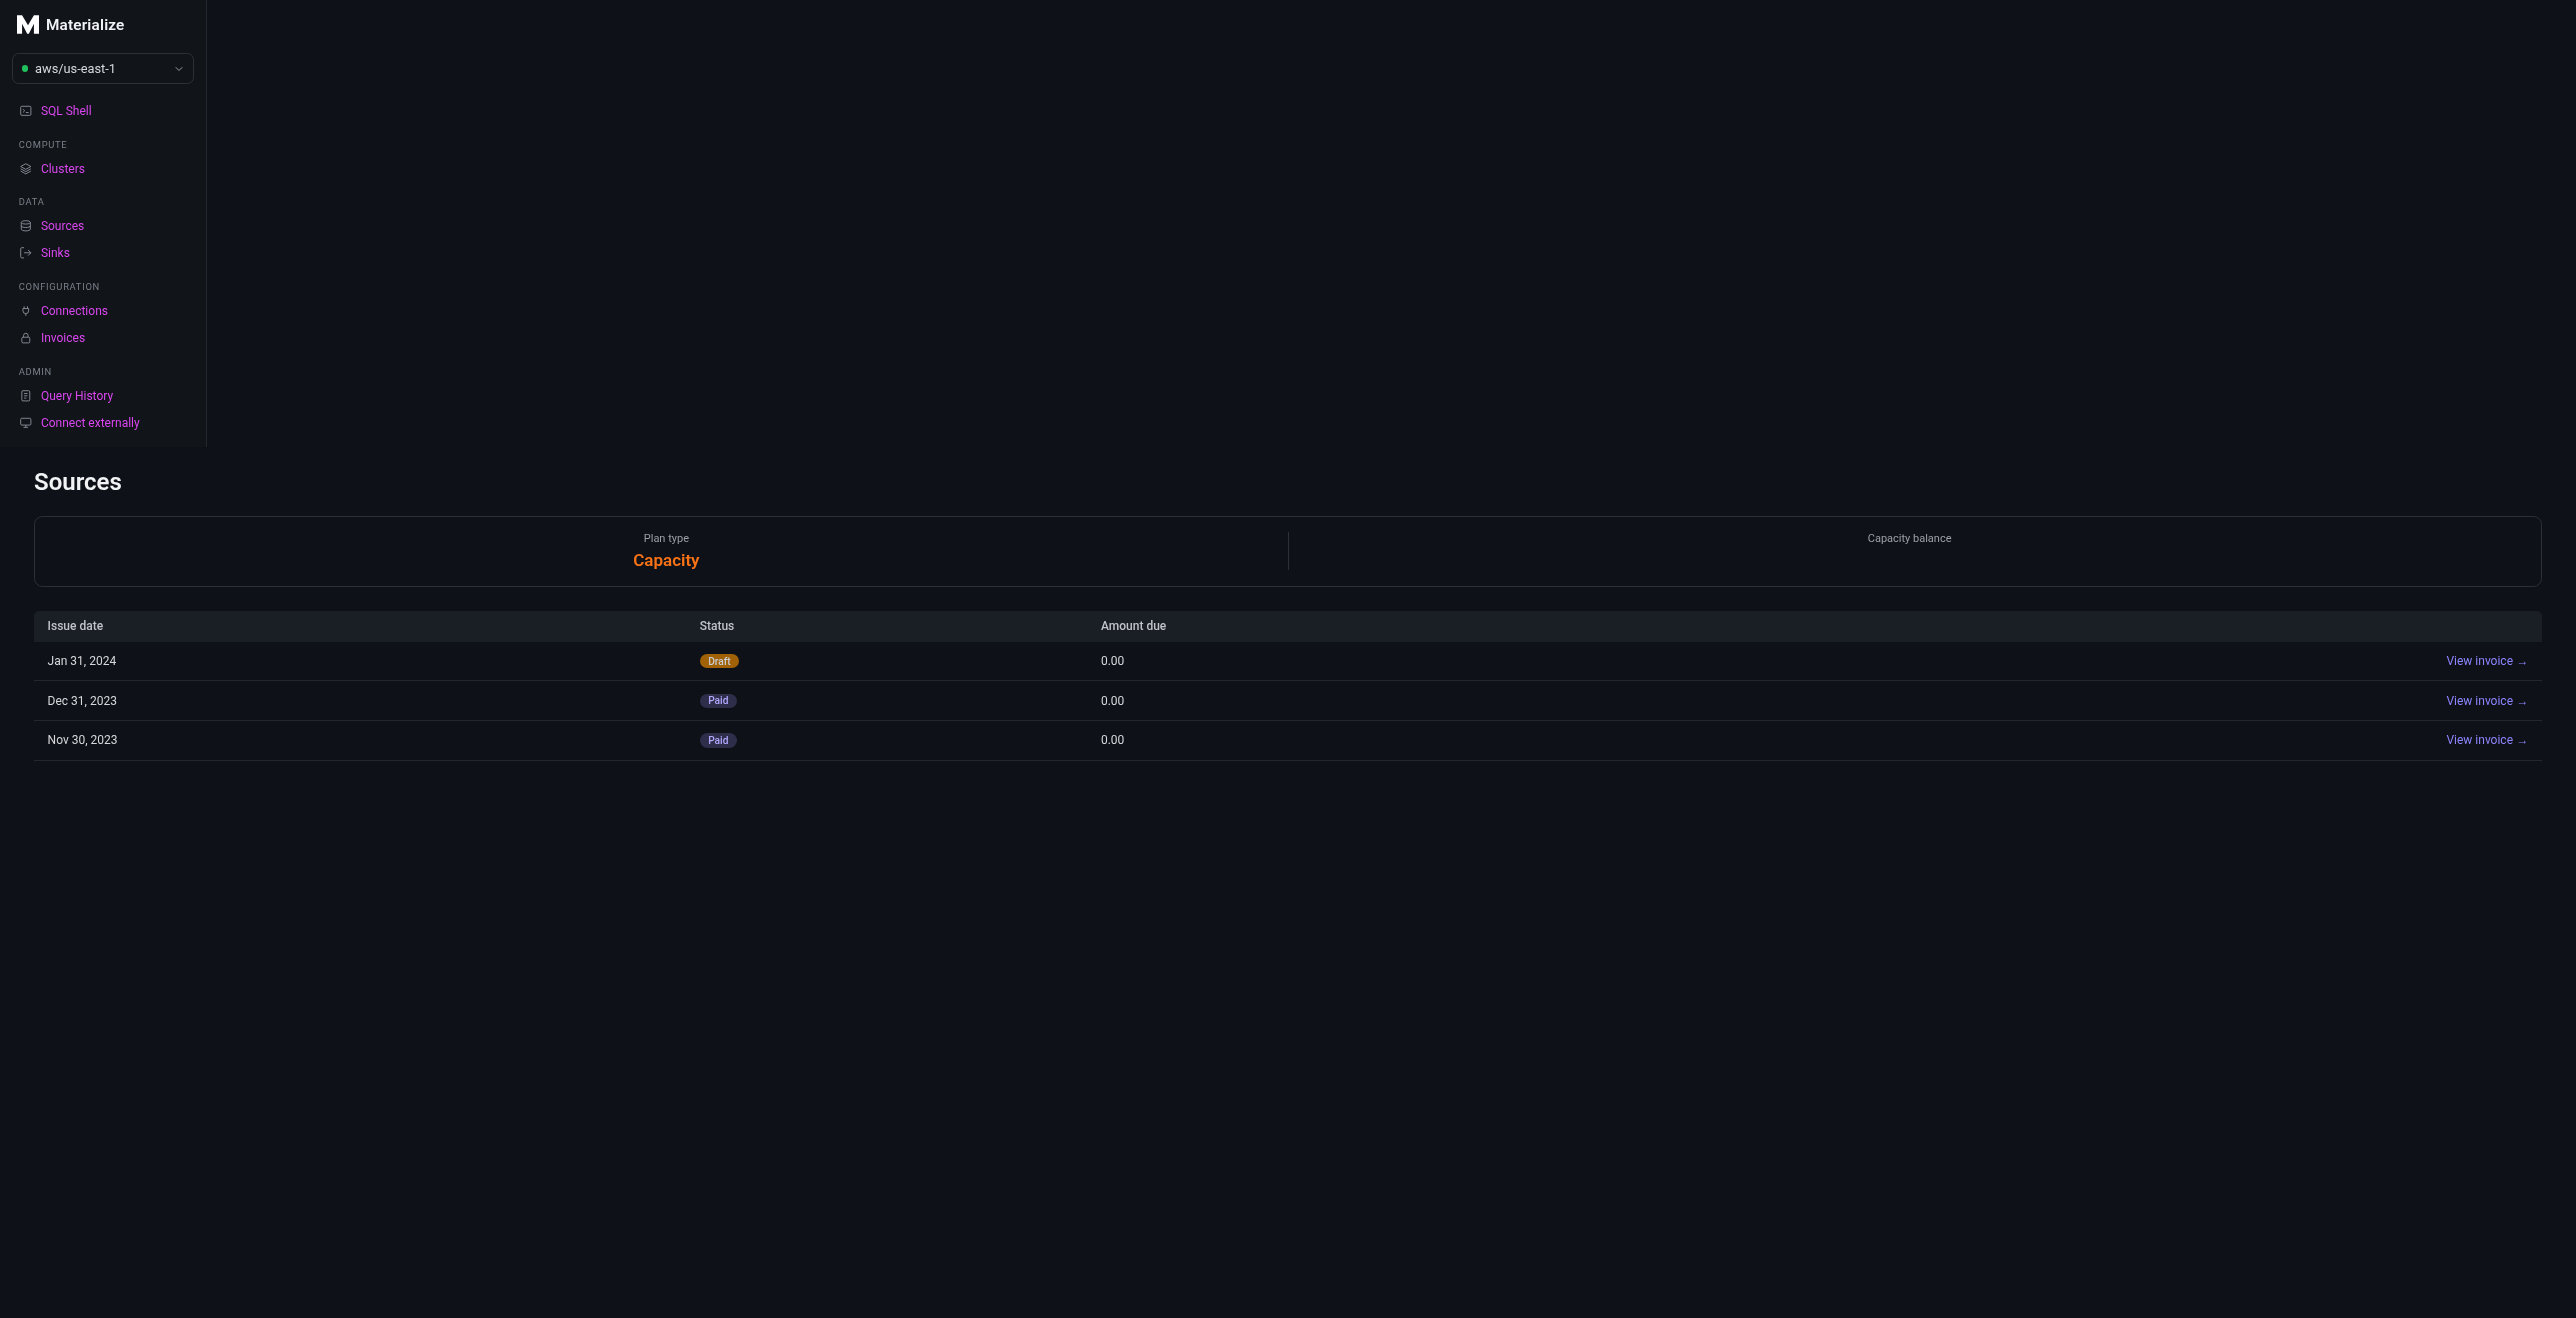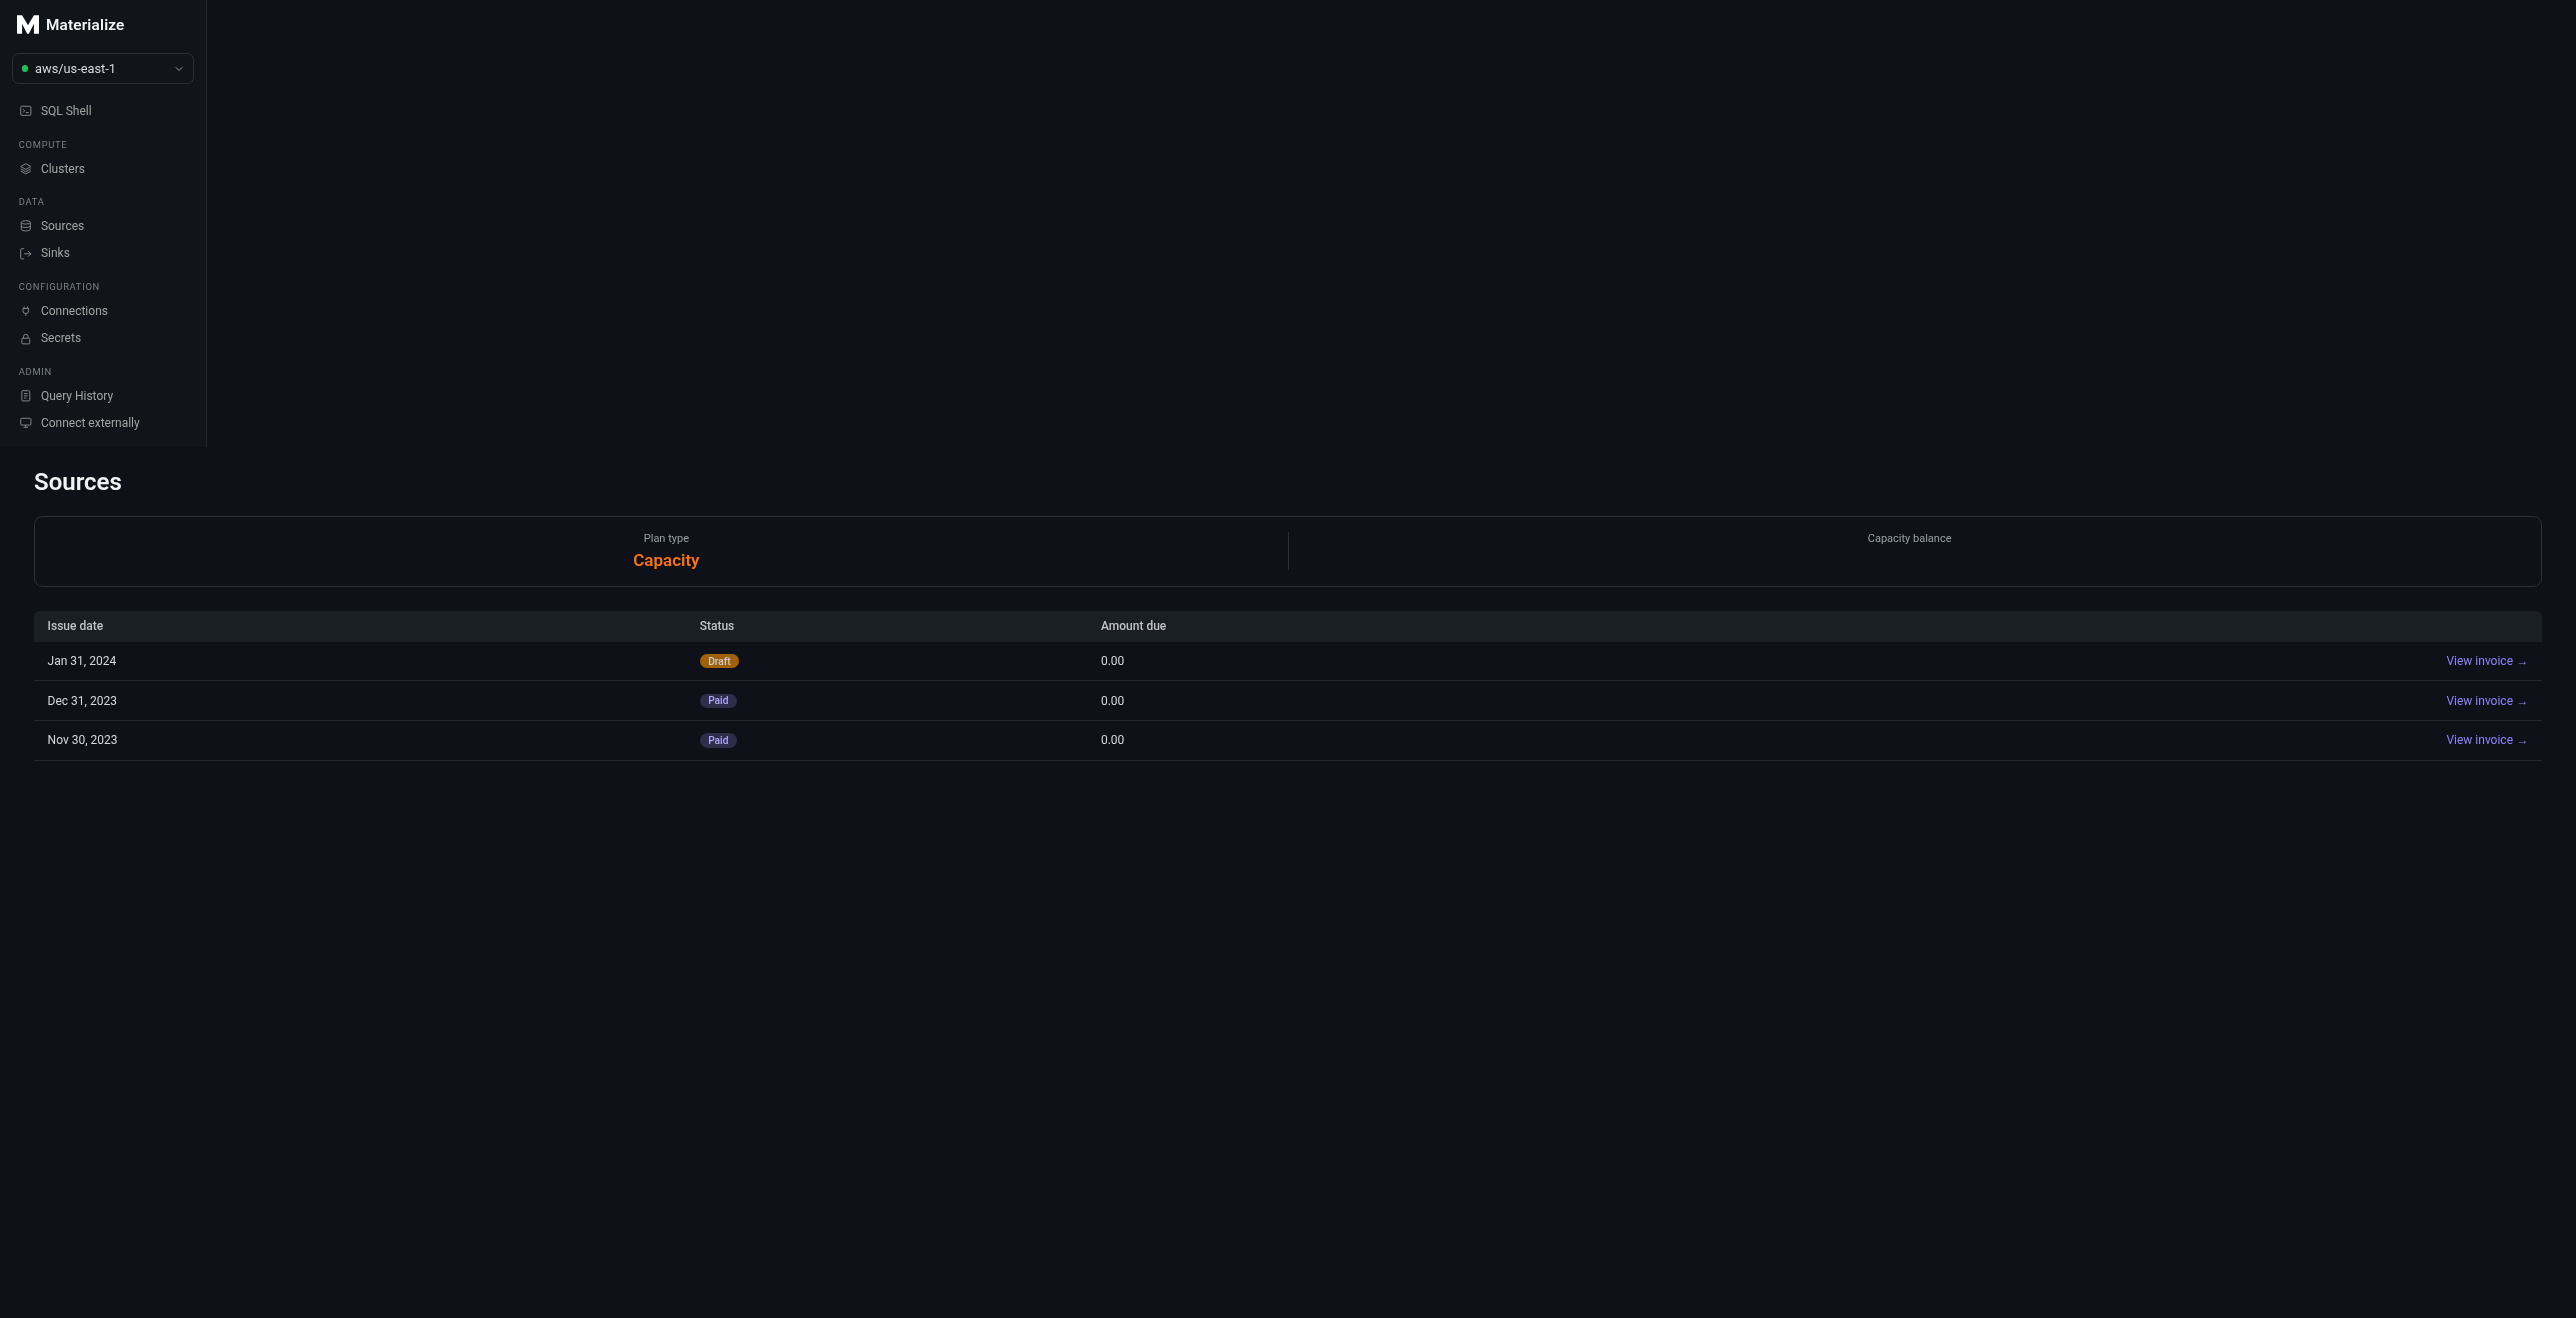--- a/index.html
+++ b/index.html
@@ -48,24 +48,24 @@
 
   .nav-group { margin-top: 5.1px; }
   .nav-section-label {
     font-size: 9.4px;
     letter-spacing: 0.7px;
     color: #7a8089;
     padding: 8.5px 6.8px 5.1px 6.8px;
     text-transform: uppercase;
   }
   .nav-item {
-    display: flex; align-items: center; gap: 8.5px;
+    display: flex; gap: 8.5px;
     padding: 6.8px 6.8px;
     border-radius: 5.1px;
-    color: #a3a3a3;
+    color: #d946ef;
     cursor: pointer;
     font-size: 12px;
   }
   .nav-icon { width: 13.6px; height: 13.6px; color: #8c929c; display: inline-flex; }
   .nav-icon svg { width: 100%; height: 100%; stroke: currentColor; fill: none; stroke-width: 1.6; }
 
   .sidebar-bottom { margin-top: auto; }
 
   
   .main {
@@ -218,21 +218,21 @@
         </span>
         <span>Connections</span>
       </div>
       <div class="nav-item">
         <span class="nav-icon">
           <svg viewBox="0 0 24 24">
               <rect x="5" y="11" width="14" height="10" rx="2"></rect>
               <path d="M8 11V8a4 4 0 0 1 8 0v3"></path>
             </svg>
         </span>
-        <span>Secrets</span>
+        <span>Invoices</span>
       </div>
     </div>
 
     <div class="nav-group">
       <div class="nav-section-label">ADMIN</div>
       <div class="nav-item">
         <span class="nav-icon">
           <svg viewBox="0 0 24 24">
               <rect x="5" y="3" width="14" height="18" rx="2"></rect>
               <line x1="9" y1="8" x2="15" y2="8"></line>

